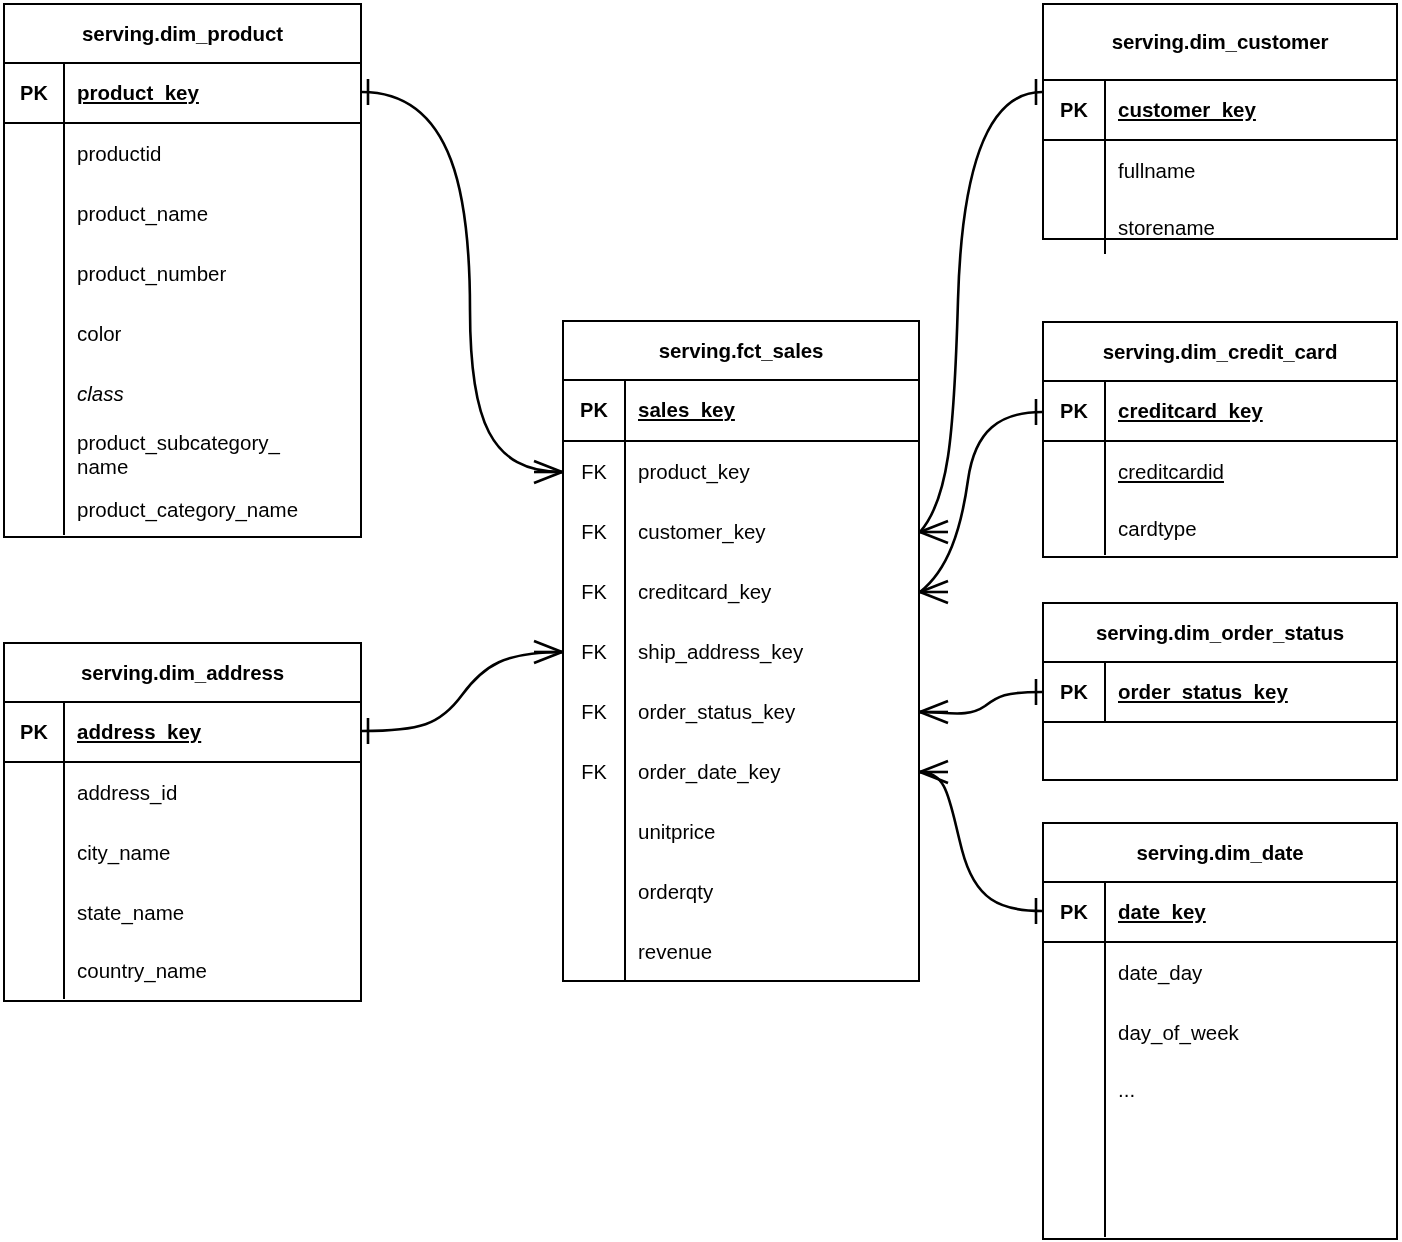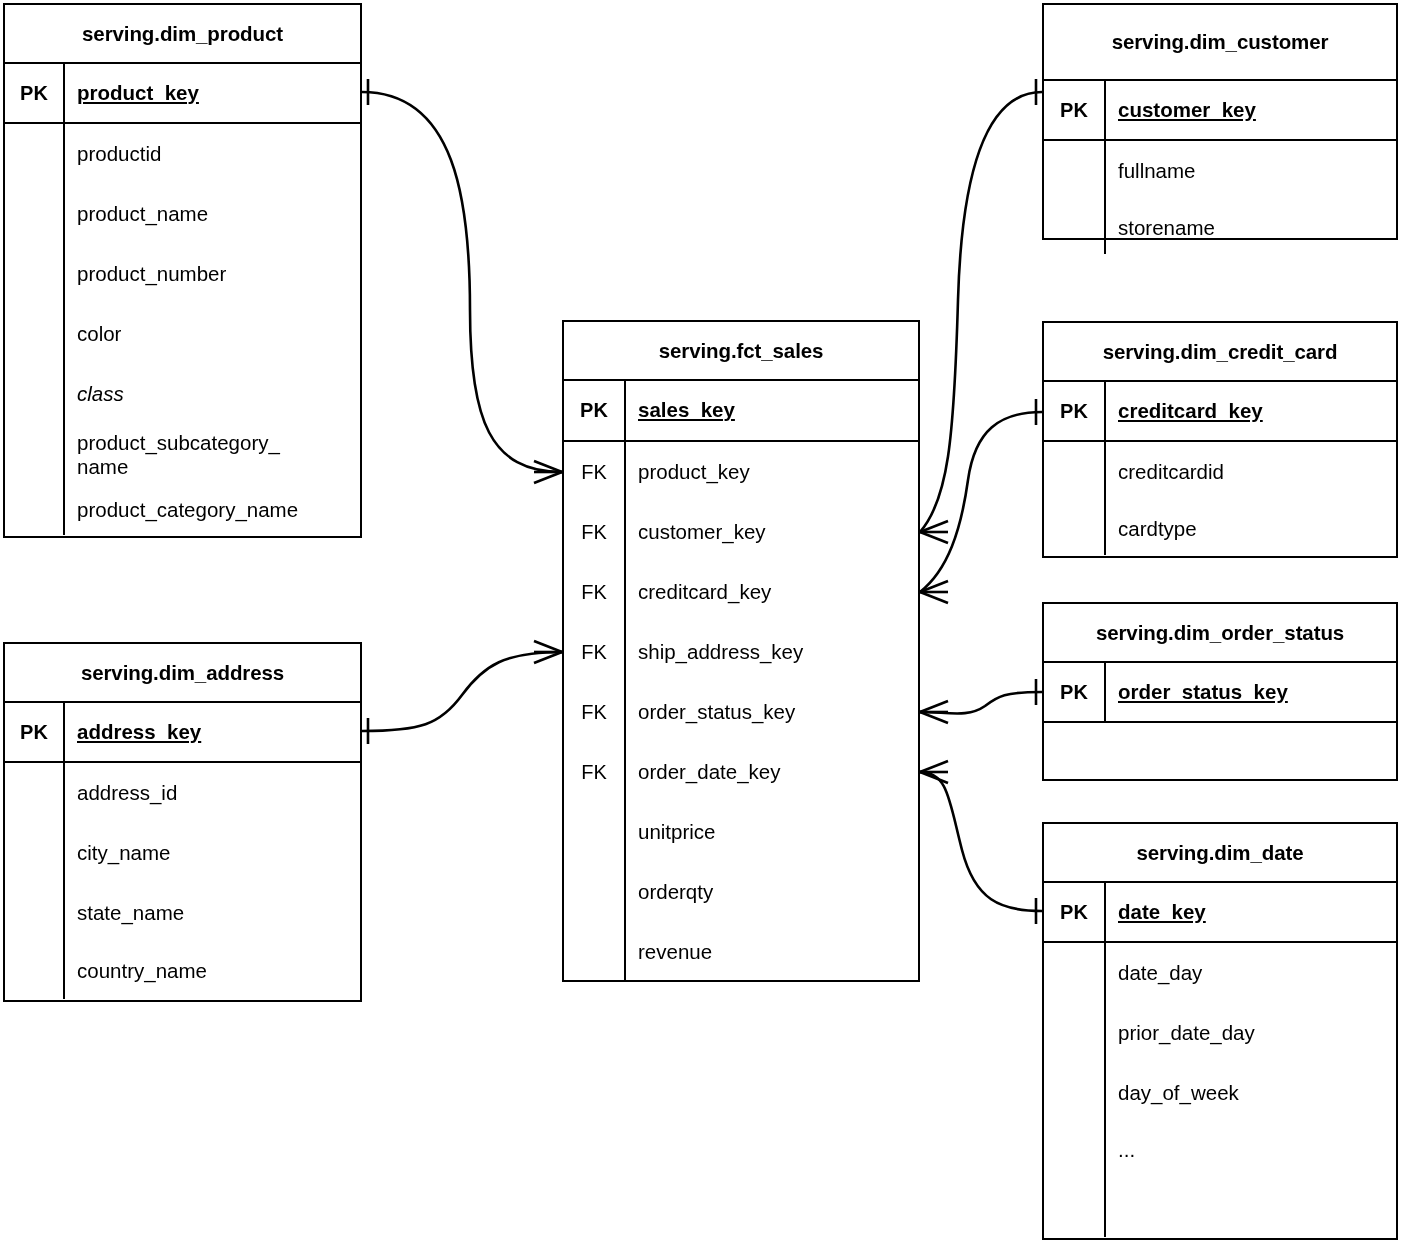--- a/index.html
+++ b/index.html
@@ -266,21 +266,21 @@
 
   <div class="entity" style="left:1042px;top:321px;width:356px;height:237px;">
     <div class="ent-title" style="height:59px;">serving.dim_credit_card</div>
     <div class="row pkrow" style="height:60px;">
       <div class="keycell bold" style="width:62px;">PK</div>
       <div class="namecell pk">creditcard_key</div>
     </div>
     <div class="attrblock" style="height:113px;">
       <div class="gutter" style="width:62px;"></div>
       <div class="attrs">
-        <div class="attr" style="height:60px;">
+        <div class="attr" style="height:60px;text-decoration:underline;">
           <span>creditcardid</span>
           </div>
         <div class="attr" style="height:53px;">
           <span>cardtype</span>
           </div>
       </div>
     </div>
   </div>
 
   <div class="entity" style="left:1042px;top:602px;width:356px;height:179px;">
@@ -297,23 +297,20 @@
       <div class="keycell bold" style="width:62px;">PK</div>
       <div class="namecell pk">date_key</div>
     </div>
     <div class="attrblock" style="height:294px;">
       <div class="gutter" style="width:62px;"></div>
       <div class="attrs">
         <div class="attr" style="height:60px;">
           <span>date_day</span>
           </div>
         <div class="attr" style="height:60px;">
-          <span>prior_date_day</span>
-          </div>
-        <div class="attr" style="height:60px;">
           <span>day_of_week</span>
           </div>
         <div class="attr" style="height:54px;">
           <span>...</span>
           </div>
       </div>
     </div>
   </div>
 
 </div>

